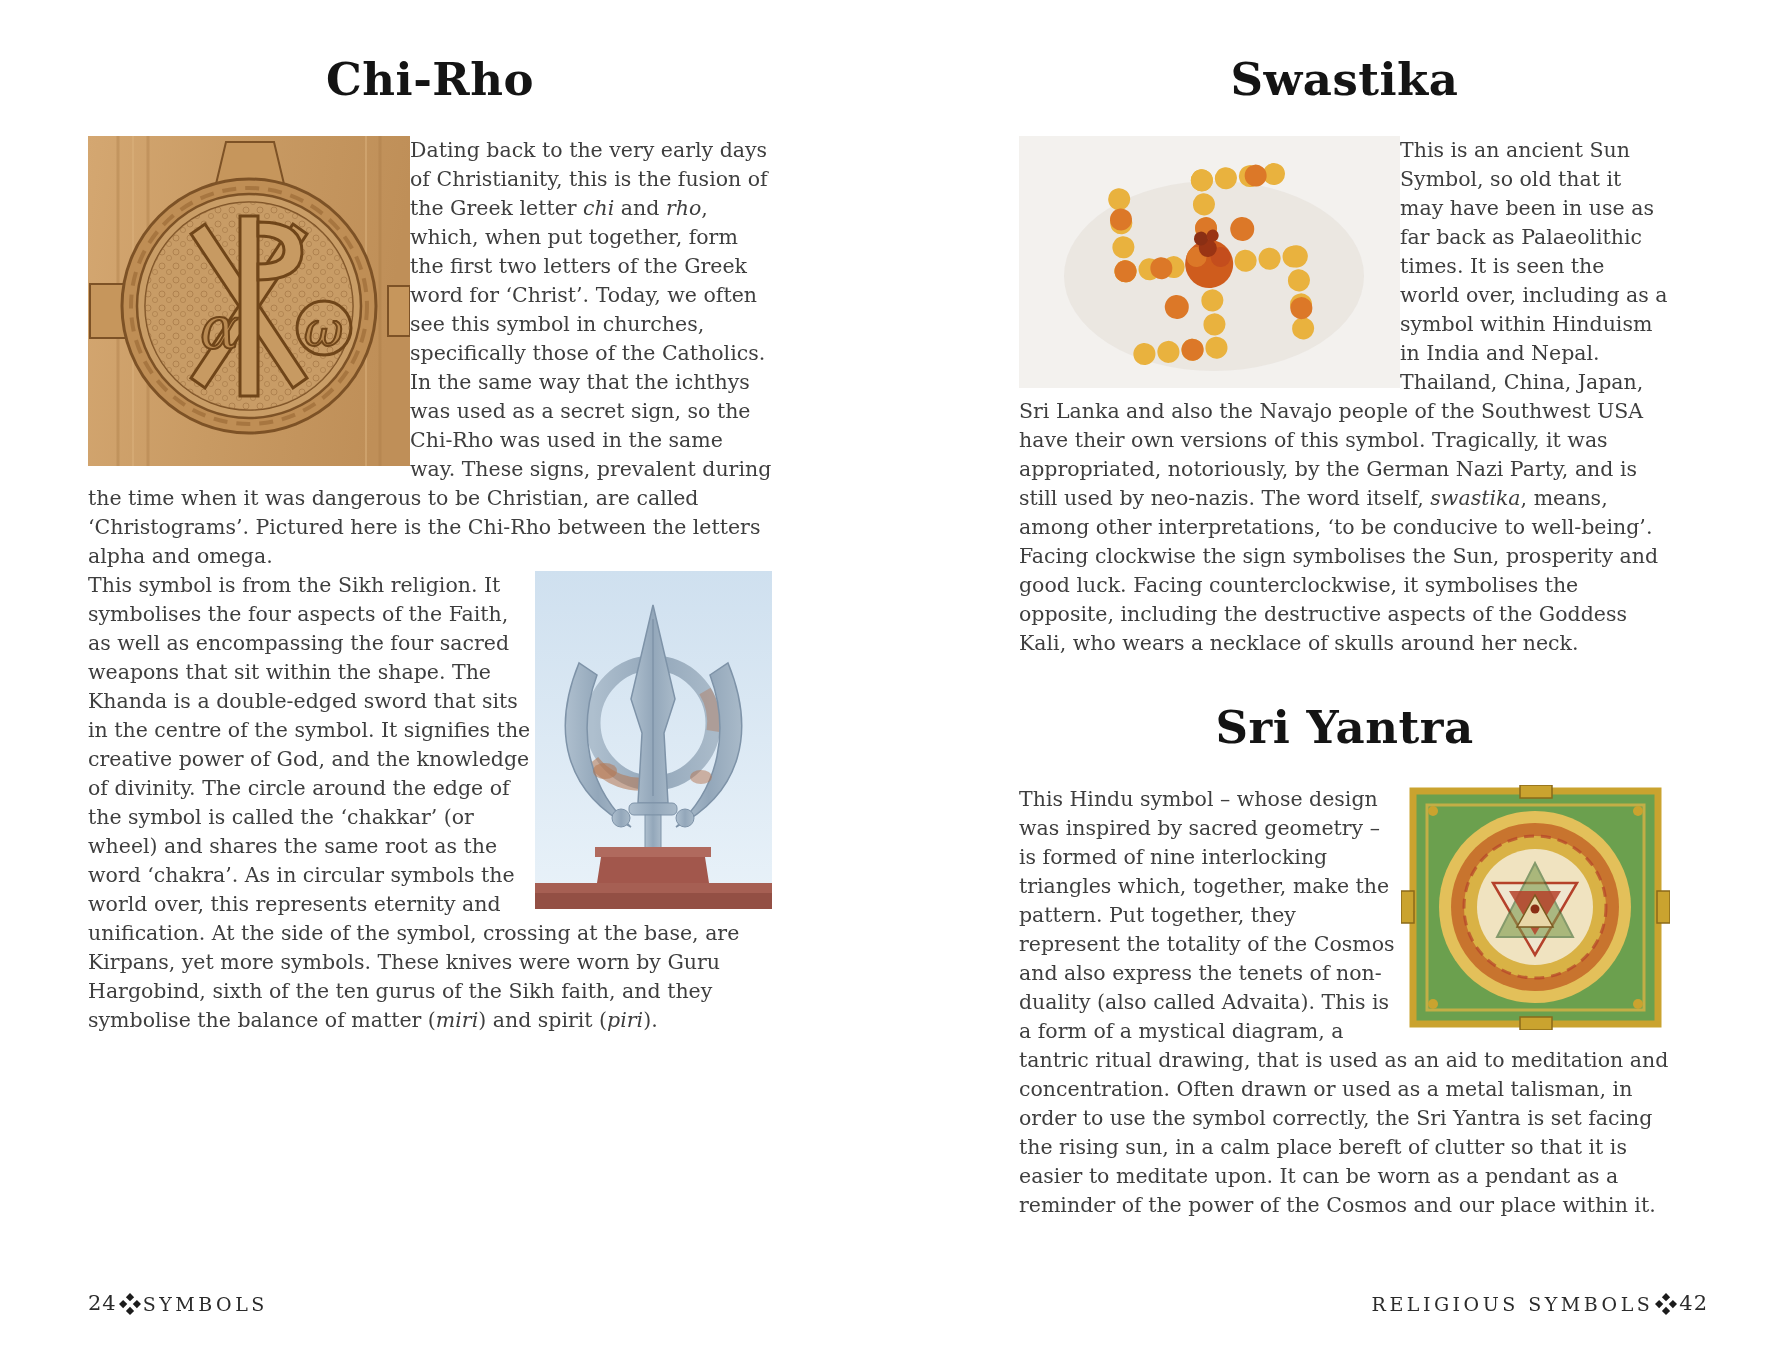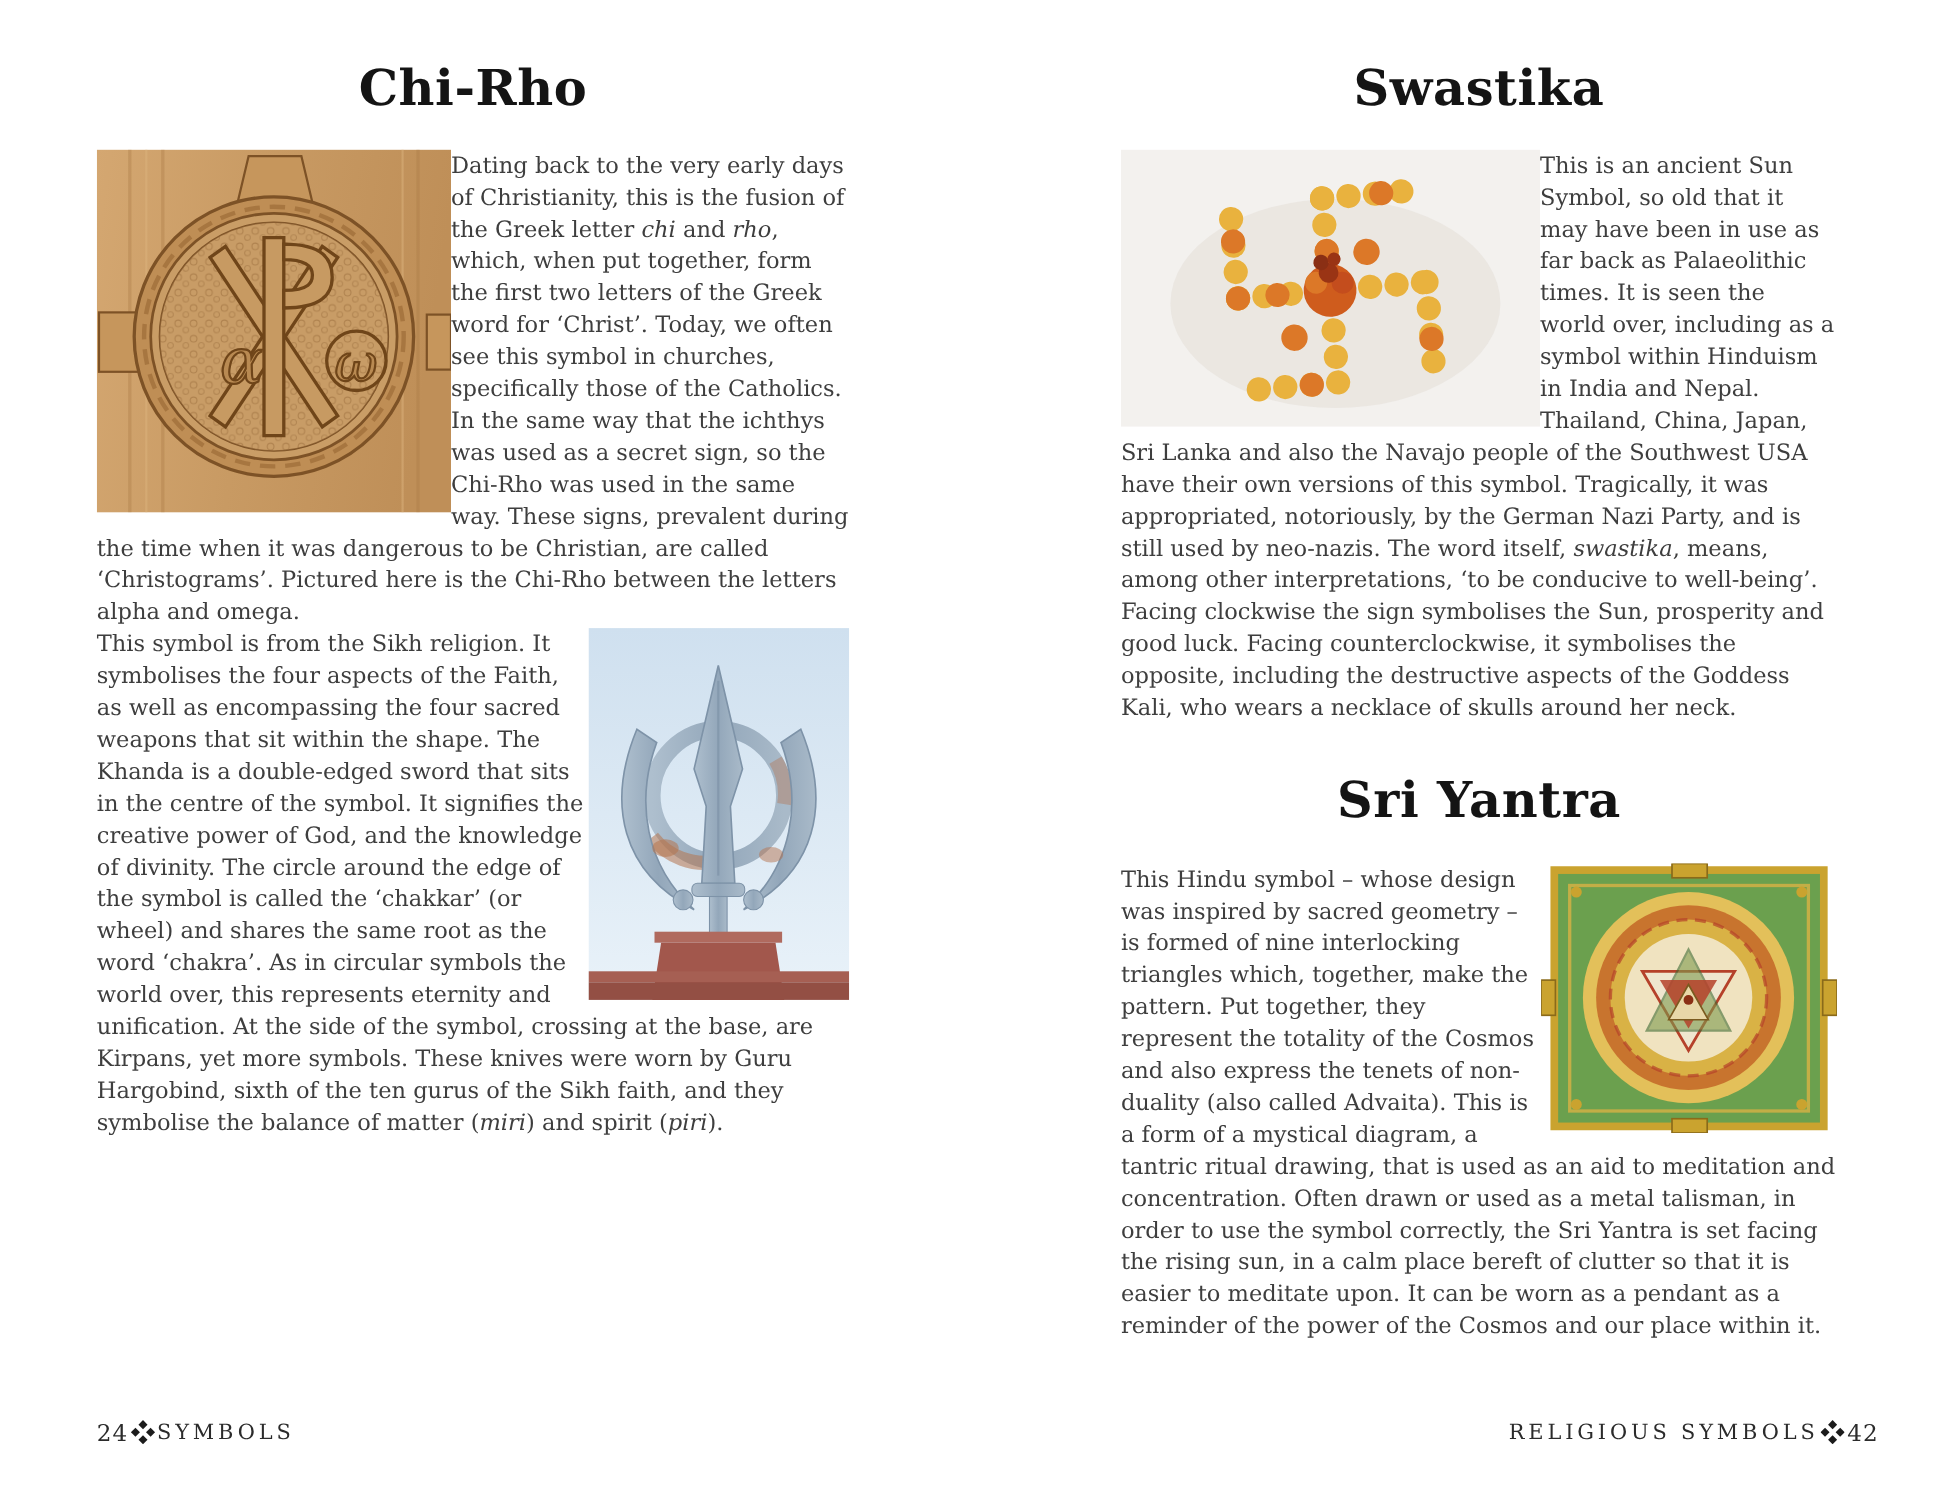--- a/index.html
+++ b/index.html
@@ -14,21 +14,21 @@
   .section-body{font-size:20.5px;line-height:29px;color:#3e3e3e;text-align:left;}
   .section-body p{margin:0;}
   .section-body i{}
   .section-body::after{content:"";display:block;clear:both;}
   figure.fig{margin:0;padding:0;}
   figure.fig svg{display:block;}
   .fig-chirho{float:left;width:322px;height:330px;margin:10px 22px 10px 0;}
   .fig-khanda{float:right;width:237px;height:338px;margin:2px 0 10px 26px;}
   .fig-swastika{float:left;width:381px;height:252px;margin:6px 30px 12px 0;}
   .fig-sriyantra{float:right;width:269px;height:245px;margin:6px 0 10px 25px;}
-  .folio{position:absolute;bottom:52px;display:flex;align-items:flex-start;gap:2px;
+  .folio{position:absolute;bottom:52px;display:flex;align-items:flex-end;gap:2px;
          font-size:19px;letter-spacing:3.5px;color:#2b2b2b;}
   .folio .pagenum{font-size:21px;letter-spacing:1px;}
   .folio-left{left:76px;}
   .folio-right{right:80px;}
   .diamond-ornament{width:22px;height:22px;flex:0 0 auto;}
 </style>
 </head>
 <body>
 
 <div class="spread">

